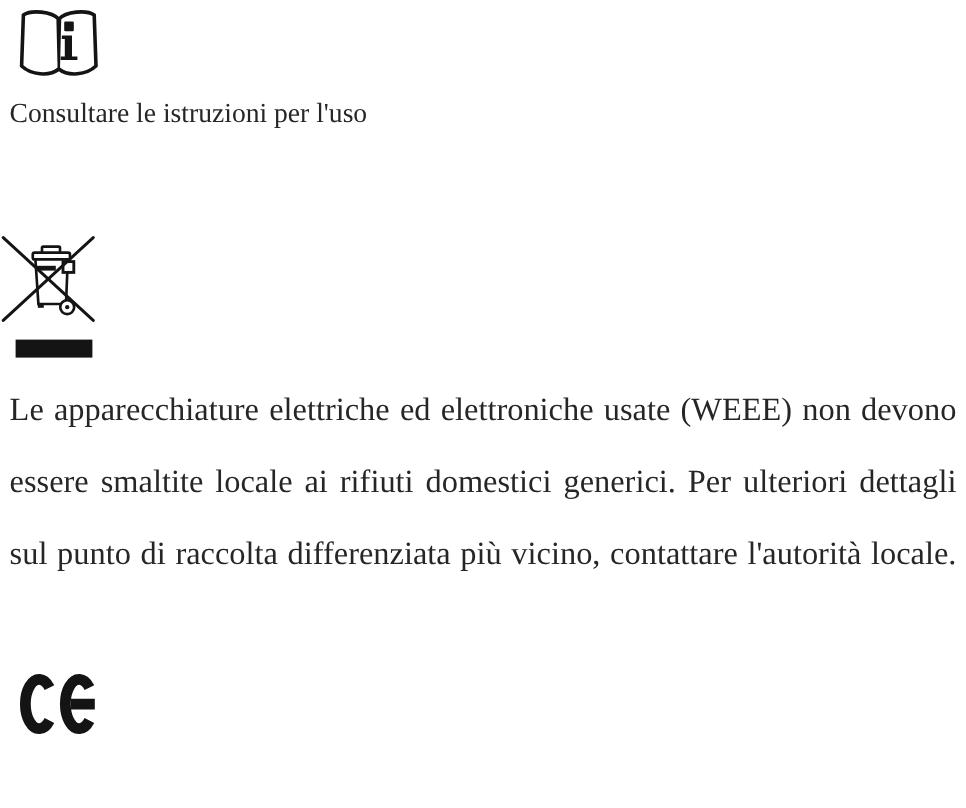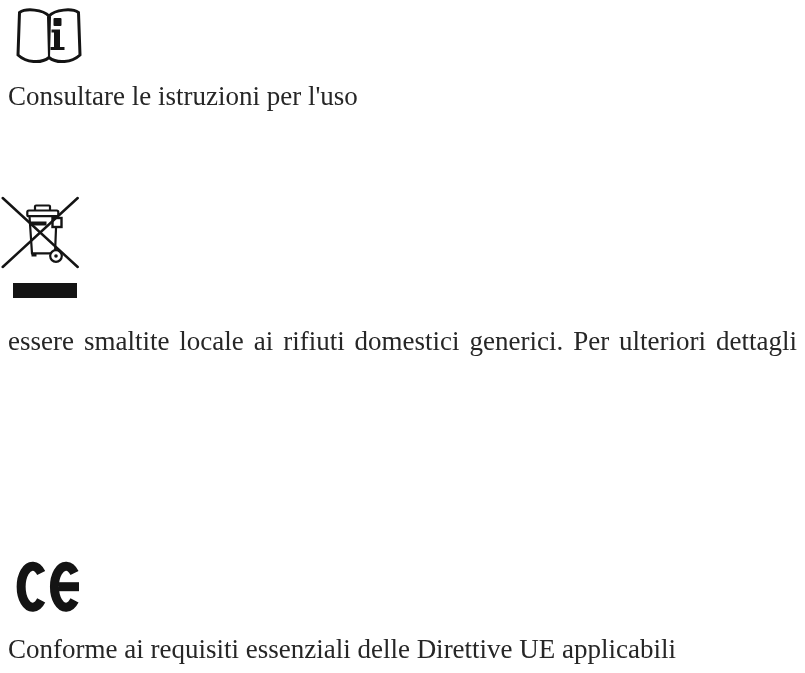--- a/index.html
+++ b/index.html
@@ -12,21 +12,21 @@
     width: 805px;
     height: 673px;
     background: #ffffff;
     font-family: "Liberation Serif", "DejaVu Serif", serif;
     color: #262626;
     overflow: hidden;
   }
   .caption {
     position: absolute;
     left: 8px;
-    font-size: 27px;
+    font-size: 23px;
     line-height: 1;
     white-space: nowrap;
     color: #262626;
     text-align: right;
   }
   .caption-consult { top: 83px; }
   .caption-ce { top: 636px; }
   .weee-paragraph {
     position: absolute;
     left: 8px;
@@ -76,25 +76,26 @@
     <rect x="31.5" y="58.3" width="5" height="3.2" fill="#141414" stroke="none"></rect>
     <circle cx="56" cy="61" r="5.8" fill="#ffffff" stroke="#141414" stroke-width="2.2"></circle>
     <circle cx="56" cy="61" r="1.8" fill="#141414" stroke="none"></circle>
     <g stroke="#141414" stroke-width="2.5" stroke-linecap="round">
       <line x1="2.7" y1="3" x2="77.7" y2="72"></line>
       <line x1="2.7" y1="72" x2="77.7" y2="3"></line>
     </g>
     <rect x="13" y="88" width="64" height="15" fill="#141414" stroke="none"></rect>
   </svg>
   <div class="weee-paragraph">
+    <div class="pline">Le apparecchiature elettriche ed elettroniche usate (WEEE) non devono</div>
     <div class="pline">essere smaltite locale ai rifiuti domestici generici. Per ulteriori dettagli</div>
+    <div class="pline">sul punto di raccolta differenziata più vicino, contattare l'autorità locale.</div>
   </div>
 
   <svg class="sym sym-ce" width="72" height="58" viewBox="0 0 72 58" aria-hidden="true">
     <g fill="none" stroke="#141414" stroke-width="9" stroke-linecap="butt">
       <path d="M27.2,16 A11.5,20.5 0 1 0 27.2,43.4"></path>
       <path d="M60.5,16 A11.5,20.5 0 1 0 60.5,43.4"></path>
       <line x1="45" y1="29.7" x2="65" y2="29.7"></line>
     </g>
   </svg>
-  <div class="caption caption-ce">Conforme ai requisiti essenziali delle Direttive UE applicabili</div>
 
 </div>
 
 </body></html>

